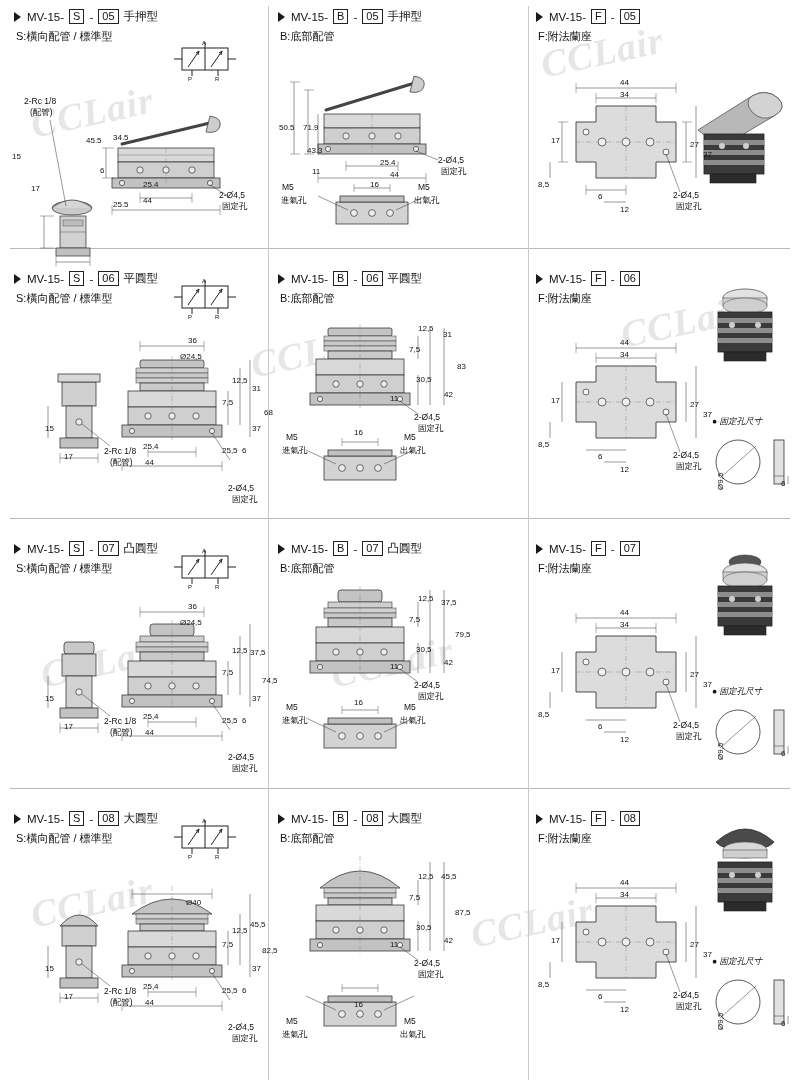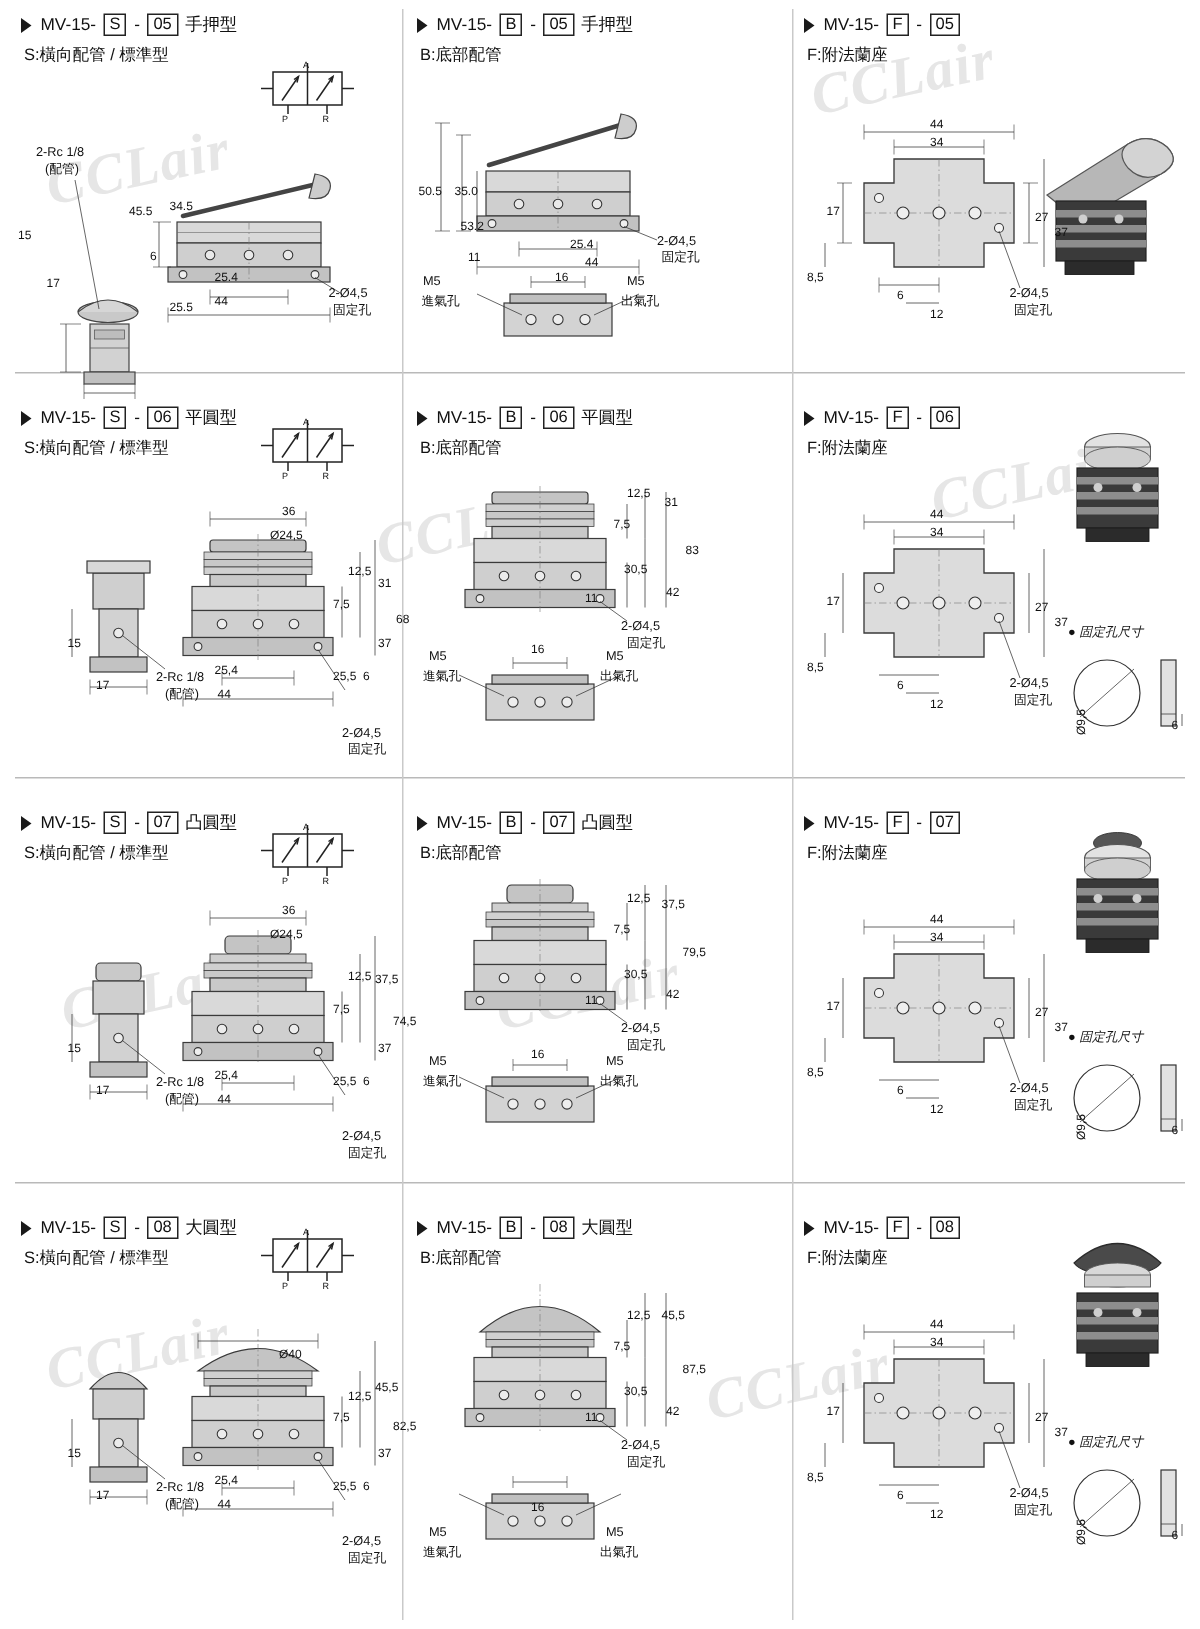--- a/index.html
+++ b/index.html
@@ -215,22 +215,22 @@
       <circle cx="94" cy="153" r="3.4" fill="#ededed" stroke="#333" stroke-width="0.7"></circle>
       <circle cx="112" cy="153" r="3.4" fill="#ededed" stroke="#333" stroke-width="0.7"></circle>
       <line x1="76" y1="128" x2="112" y2="128" stroke="#333" stroke-width="0.5"></line>
       <line x1="76" y1="124" x2="76" y2="132" stroke="#333" stroke-width="0.4"></line>
       <line x1="112" y1="124" x2="112" y2="132" stroke="#333" stroke-width="0.4"></line>
       <line x1="40" y1="136" x2="70" y2="150" stroke="#333" stroke-width="0.5"></line>
       <line x1="148" y1="136" x2="118" y2="150" stroke="#333" stroke-width="0.5"></line>
     </svg>
   </div>
   <div class="dim" style="left:279px;top:123px;">50.5</div>
-  <div class="dim" style="left:303px;top:123px;">35.0</div>
-  <div class="dim" style="left:307px;top:146px;">53.2</div>
+  <div class="dim" style="left:303px;top:123px;">71.9</div>
+  <div class="dim" style="left:307px;top:146px;">43.3</div>
   <div class="dim" style="left:312px;top:167px;">11</div>
   <div class="dim" style="left:380px;top:158px;">25.4</div>
   <div class="dim" style="left:390px;top:170px;">44</div>
   <div class="note" style="left:438px;top:155px;">2-Ø4,5</div>
   <div class="note" style="left:441px;top:166px;">固定孔</div>
   <div class="note" style="left:282px;top:182px;">M5</div>
   <div class="note" style="left:281px;top:195px;">進氣孔</div>
   <div class="dim" style="left:370px;top:180px;">16</div>
   <div class="note" style="left:418px;top:182px;">M5</div>
   <div class="note" style="left:414px;top:195px;">出氣孔</div>

